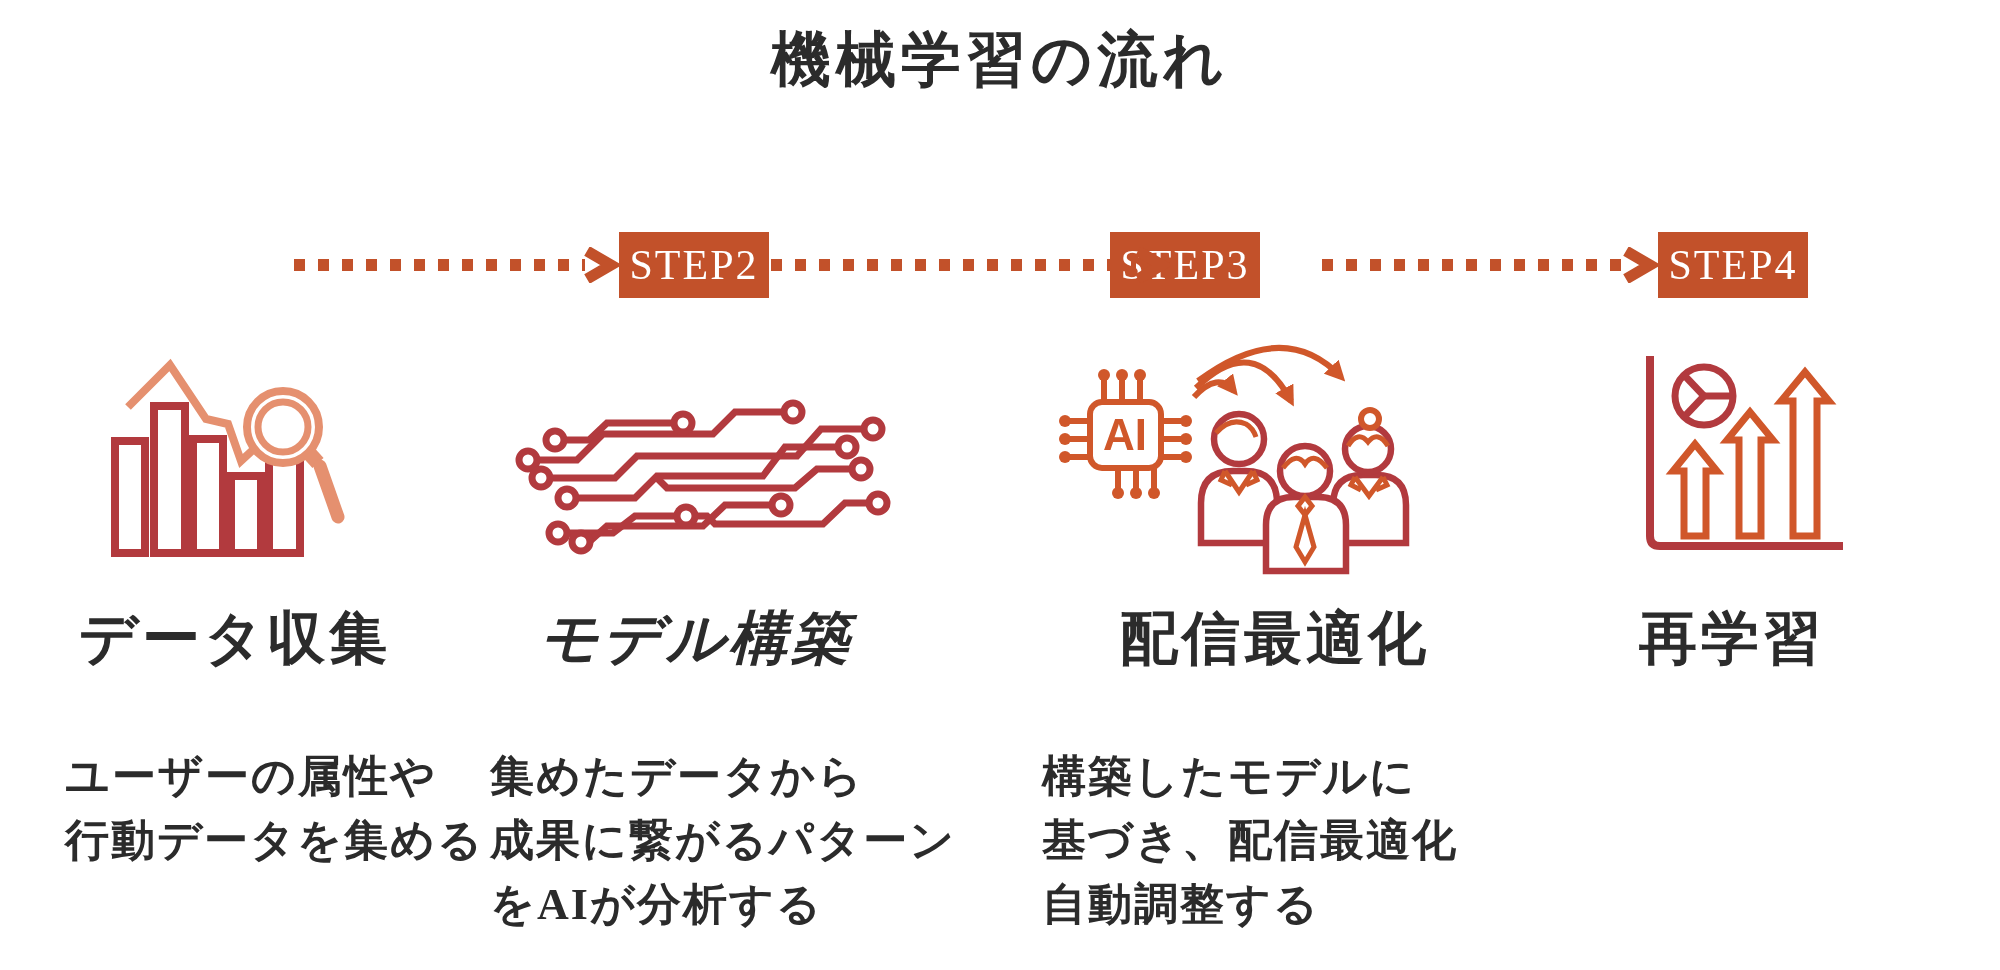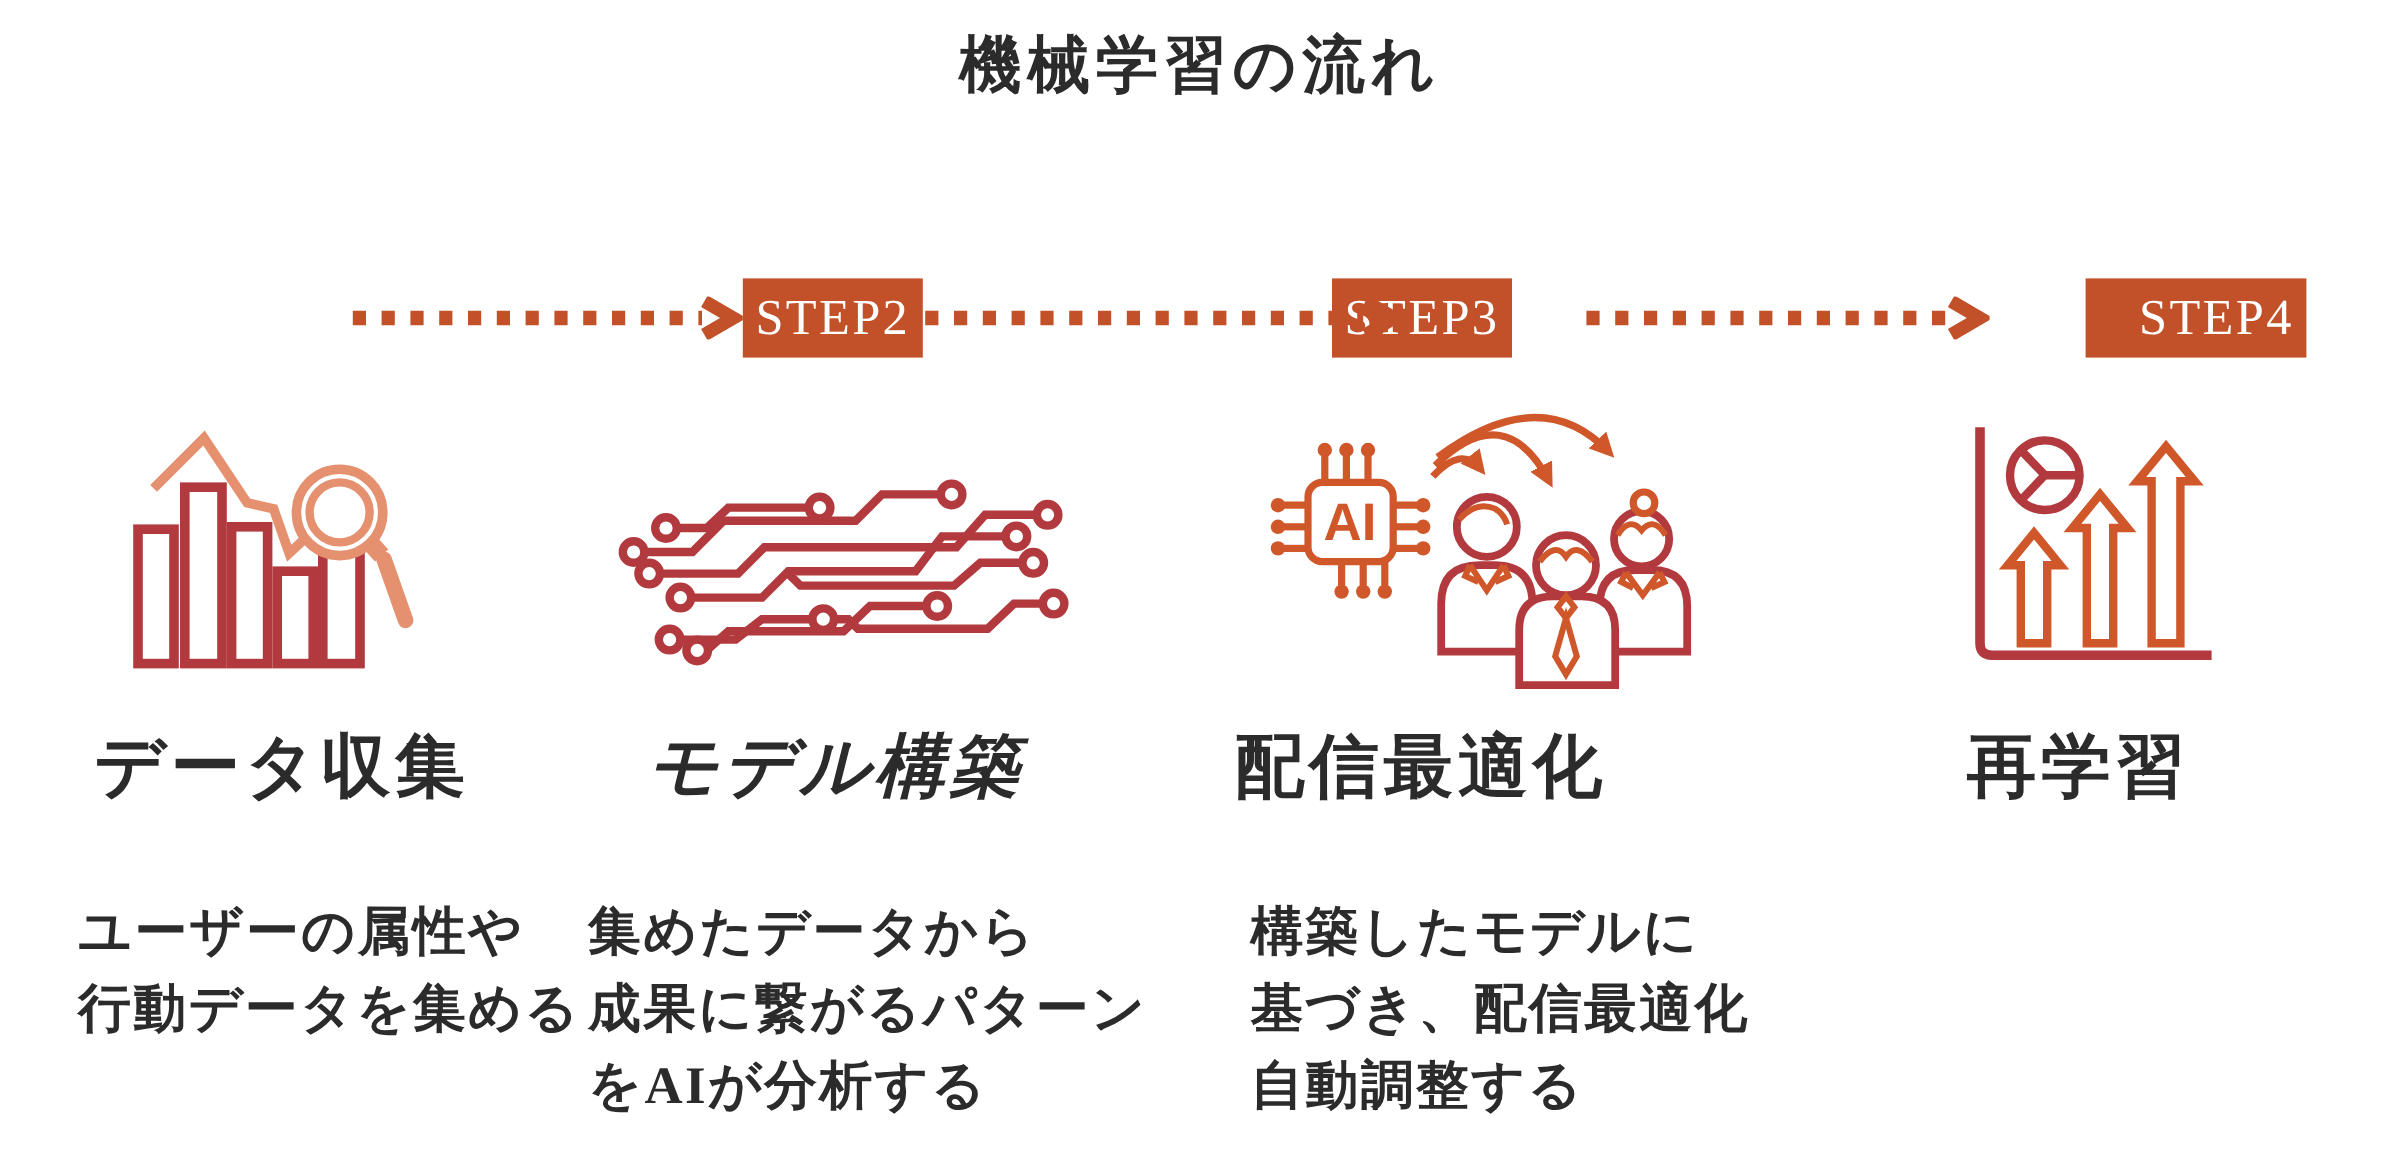--- a/index.html
+++ b/index.html
@@ -2,47 +2,47 @@
 <html lang="ja"><head>
 <meta charset="utf-8">
 <style>
   html,body{margin:0;padding:0;background:#ffffff;}
   #stage{
     position:relative;width:2000px;height:970px;background:#ffffff;overflow:hidden;
     font-family:"Liberation Serif","DejaVu Serif",serif;color:#2b2b2b;
   }
   .page-title{
     position:absolute;left:0;top:20px;width:2000px;text-align:center;
-    font-size:52px;font-weight:700;letter-spacing:5px;color:#2b2b2b;
+    font-size:60px;font-weight:700;letter-spacing:5px;color:#2b2b2b;
   }
   .badge{
     position:absolute;top:232px;width:150px;height:66px;background:#c2512a;
     color:#ffffff;font-size:42px;font-weight:400;letter-spacing:2px;
     display:flex;align-items:center;justify-content:center;
   }
   .arrow{position:absolute;top:247px;height:36px;}
   .icon{position:absolute;}
   .step-title{
     position:absolute;top:600px;width:440px;text-align:center;
     font-size:58px;font-weight:700;letter-spacing:4px;color:#2b2b2b;
   }
   .step-desc{
     position:absolute;top:745px;width:480px;
     font-size:44px;line-height:64px;font-weight:700;letter-spacing:2px;
     white-space:pre-line;color:#2b2b2b;
   }
   
-  #badge1{left:142px;} #badge2{left:619px;align-items:center;} #badge3{left:1110px;} #badge4{left:1738px;padding-left:34px;}
+  #badge1{left:142px;} #badge2{left:619px;align-items:center;} #badge3{left:1110px;} #badge4{left:1658px;}
   
   #arrow1{left:292px;width:327px;} #arrow2{left:769px;width:401px;} #arrow3{left:1320px;width:338px;}
   
   #icon1{left:88px;top:345px;} #icon2{left:515px;top:372px;}
   #icon3{left:1058px;top:325px;} #icon4{left:1618px;top:340px;}
   
-  #title1{left:15px;} #title2{left:476px;font-style:italic;} #title3{left:964px;} #title4{left:1512px;}
+  #title1{left:15px;} #title2{left:476px;font-style:italic;} #title3{left:1055px;} #title4{left:1512px;}
   
   #desc1{left:25px;margin-left:40px;} #desc2{left:490px;} #desc3{left:1042px;} #desc4{left:1520px;}
 </style>
 </head>
 <body>
 
 <div id="stage">
 
   <div class="page-title">機械学習の流れ</div>
 

